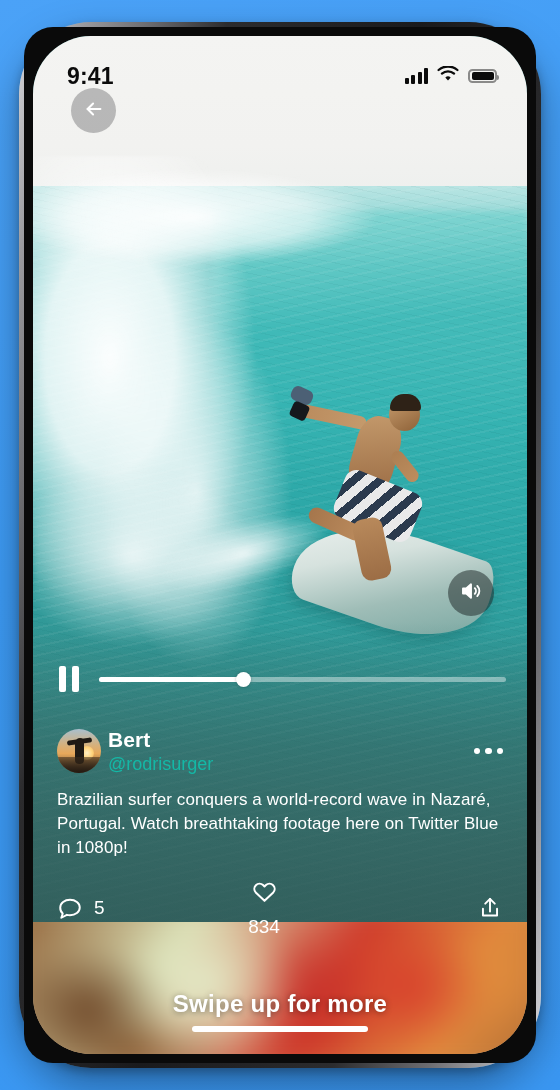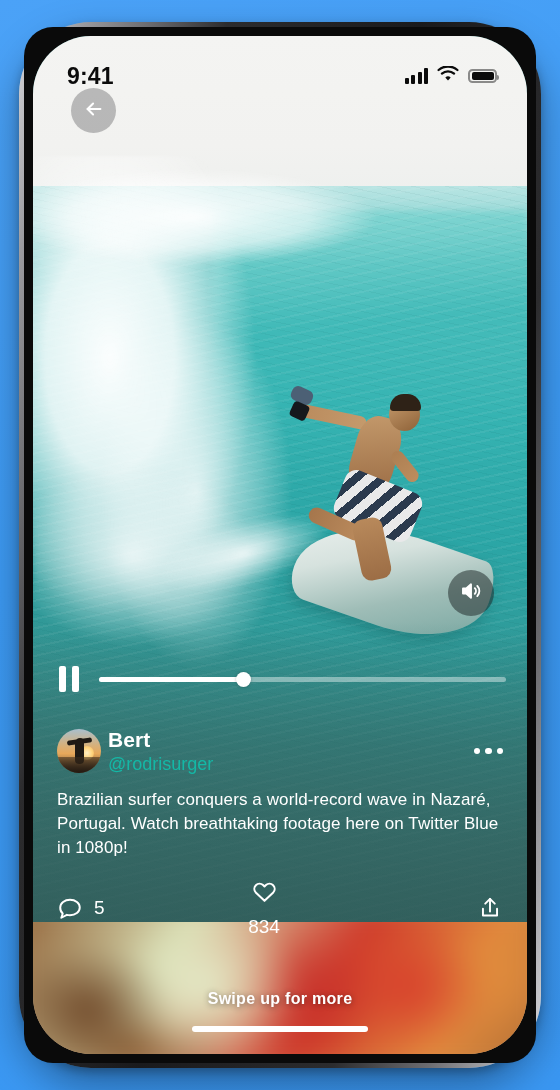--- a/index.html
+++ b/index.html
@@ -278,21 +278,21 @@
       radial-gradient(ellipse 130px 110px at 36% 48%, #e4ebc8 0%, rgba(228,235,200,0) 72%),
       radial-gradient(ellipse 100px 95px at 56% 55%, #c8312a 0%, rgba(200,49,42,0) 70%),
       radial-gradient(ellipse 110px 90px at 74% 50%, #d8412c 0%, rgba(216,65,44,0) 72%),
       radial-gradient(ellipse 90px 85px at 90% 44%, #e08b3c 0%, rgba(224,139,60,0) 72%),
       radial-gradient(ellipse 140px 70px at 22% 88%, #8a5a30 0%, rgba(138,90,48,0) 74%),
       linear-gradient(120deg,#8e5c32 0%,#d9dfb4 30%,#cf3b2b 58%,#e28b3d 80%,#a96a34 100%);
     filter:blur(13px);
   }
   .swipe-label {
     position:absolute; left:0; right:0; top:68px;
-    text-align:center; color:#fff; font-size:16px; font-weight:700;
+    text-align:center; color:#fff; font-size:24px; font-weight:700;
     letter-spacing:.3px; text-shadow:0 1px 6px rgba(0,0,0,.45);
     cursor:pointer;
   }
   .home-indicator {
     position:absolute; left:50%; transform:translateX(-50%);
     bottom:22px; width:176px; height:6px; border-radius:3px; background:#fff;
     cursor:pointer;
   }
 
   .content-fade {

